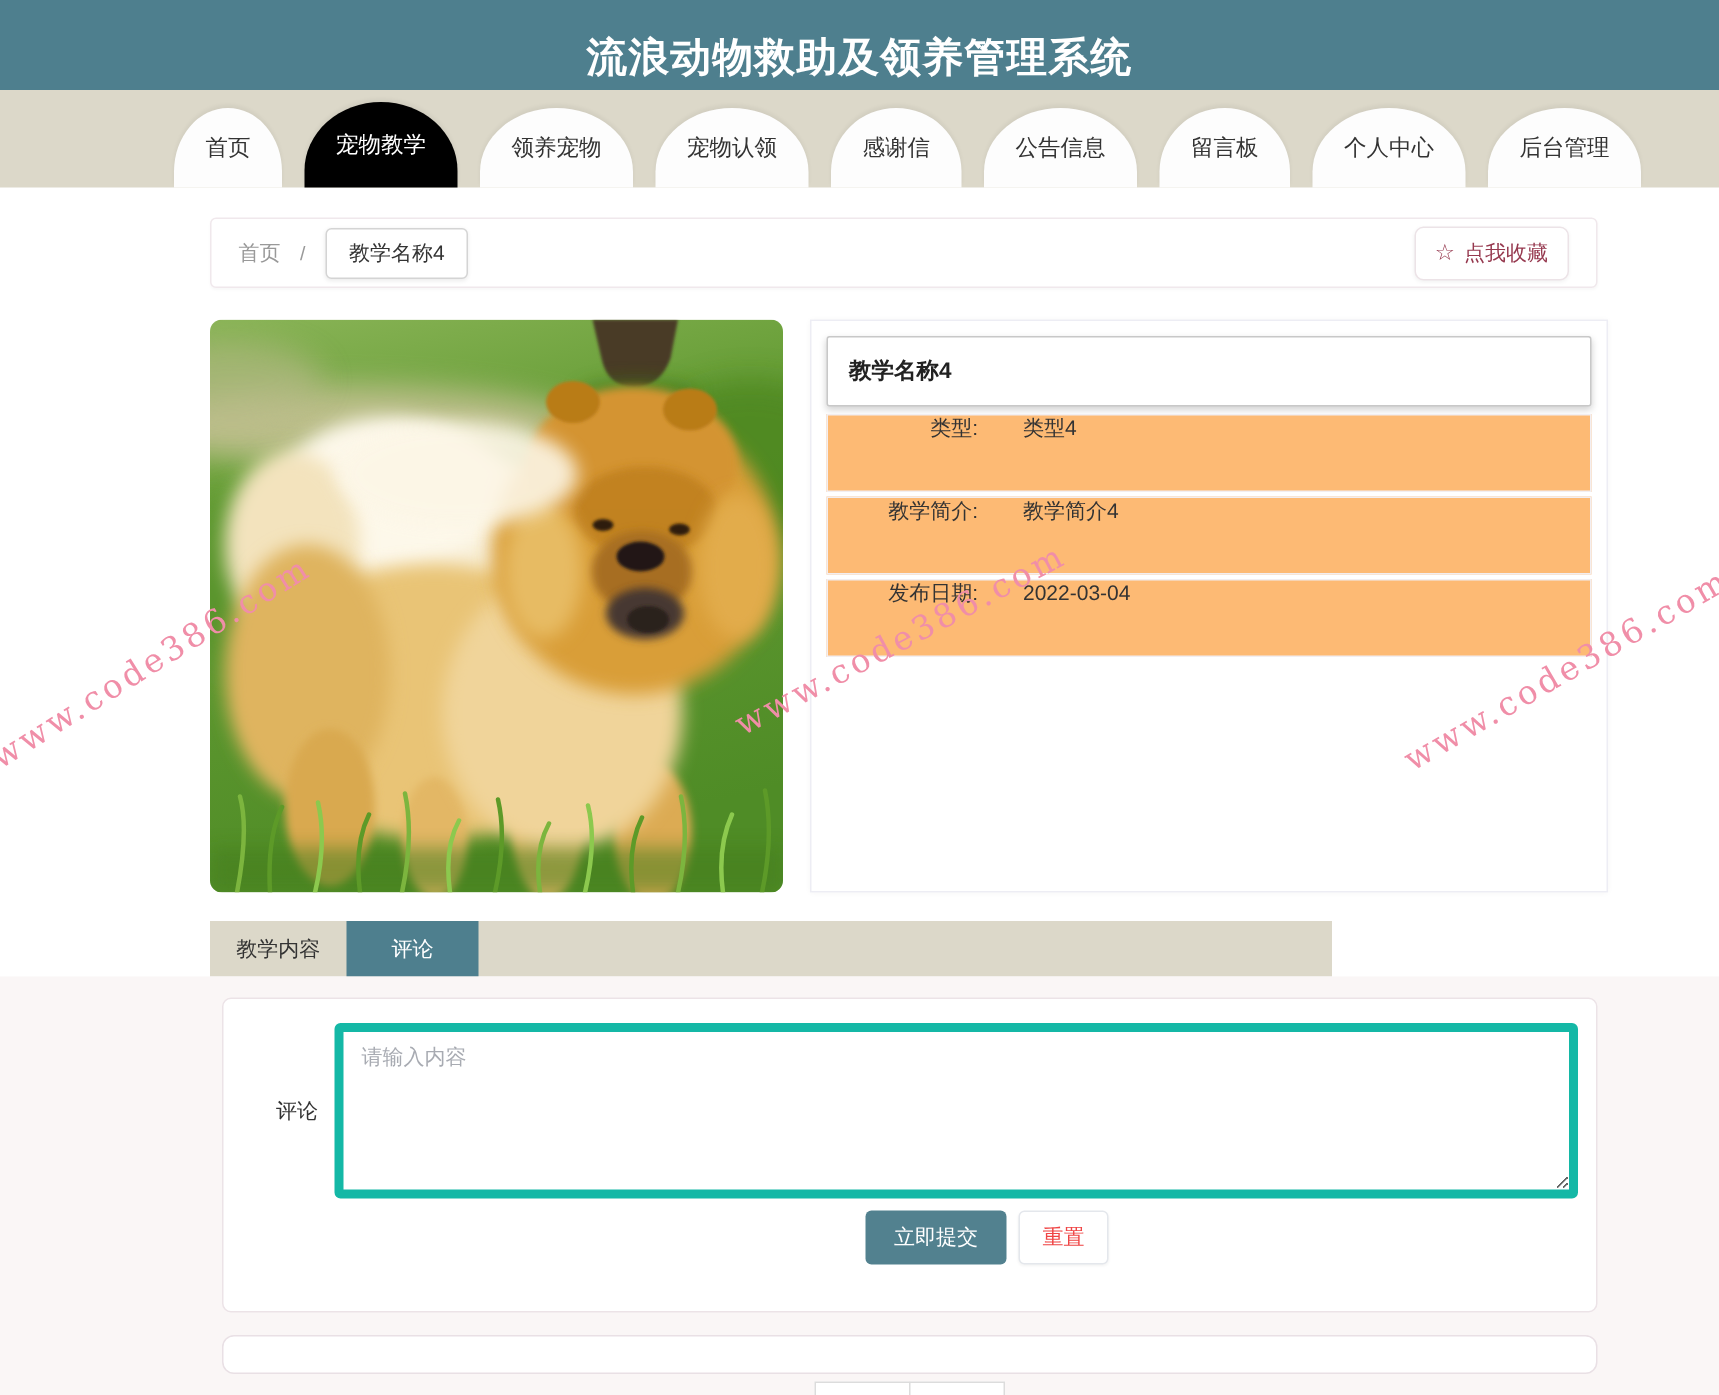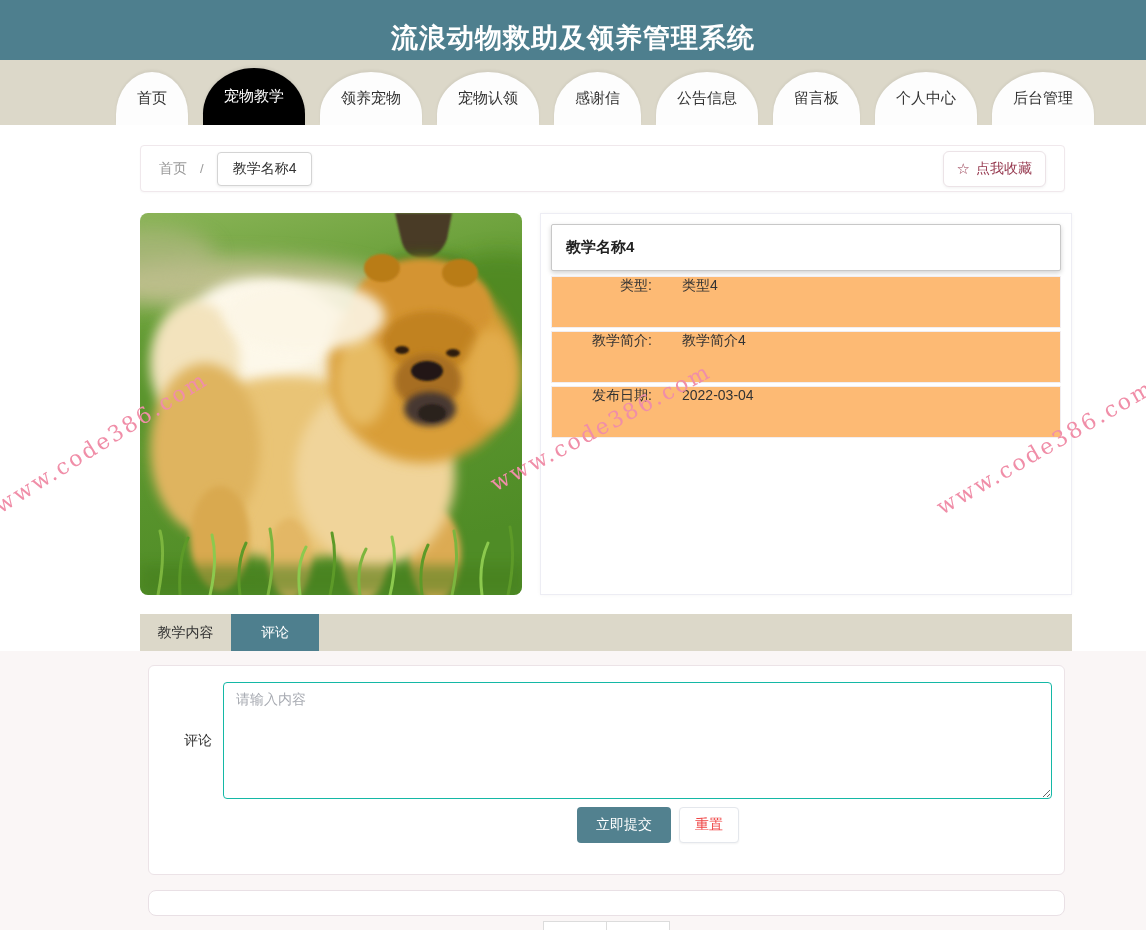--- a/index.html
+++ b/index.html
@@ -48,34 +48,34 @@
     box-shadow:0 0 4px rgba(0,0,0,0.04); }
   .detail-title { border:1px solid #c8c8c8; border-radius:2px; background:#fff;
     box-shadow:0 2px 5px rgba(0,0,0,0.18); padding:13px 14px; margin-bottom:5px;
     font-size:15px; font-weight:bold; color:#222; }
   .detail-row { border:1px solid #f2eef1; background:#fdba74; margin-top:3px;
     display:flex; align-items:flex-start; min-height:50px; font-size:14px; }
   .detail-row .lbl { width:100px; text-align:right; color:#333; flex:none; }
   .detail-row .val { margin-left:30px; color:#333; }
 
   
-  .content-tabs { position:absolute; left:140px; top:614px; width:932px; height:37px;
+  .content-tabs { position:absolute; left:140px; top:614px; width:748px; height:37px;
     background:#dcd8c9; display:flex; }
   .ctab { min-width:91px; padding:0 4px; display:flex; align-items:center; justify-content:center;
     font-size:14px; color:#333; cursor:pointer; box-sizing:border-box; }
   .ctab.active { background:#4e7f8e; color:#fff; min-width:88px; }
 
   
   .lower-bg { position:absolute; left:0; top:651px; width:1146px; height:279px; background:#faf6f6; }
 
   .comment-card { position:absolute; left:148px; top:665px; width:917px; height:210px;
     background:#fff; border:1px solid #ece3e7; border-radius:6px; box-sizing:border-box; }
   .comment-label { position:absolute; left:35px; top:66px; font-size:14px; color:#333; }
   .comment-textarea { position:absolute; left:74px; top:16px; width:829px; height:117px;
-    box-sizing:border-box; border:1px solid #14b8a6; border-radius:4px; padding:8px 12px;
+    box-sizing:border-box; border:6px solid #14b8a6; border-radius:4px; padding:8px 12px;
     font-size:14px; font-family:inherit; color:#0f172a; resize:vertical; outline:none; }
   .comment-textarea::placeholder { color:#a8abb2; }
   .submit-btn { position:absolute; left:428px; top:141px; height:36px; padding:0 19px;
     background:#52818f; color:#fff; border:none; border-radius:4px; font-size:14px;
     cursor:pointer; font-family:inherit; }
   .reset-btn { position:absolute; left:530px; top:141px; height:36px; padding:0 15px;
     background:#fff; color:#ef4444; border:1px solid #e4e7ec; border-radius:4px; font-size:14px;
     cursor:pointer; font-family:inherit; box-shadow:0 1px 2px rgba(0,0,0,0.05); }
 
   .empty-list { position:absolute; left:148px; top:890px; width:917px; height:26px;

